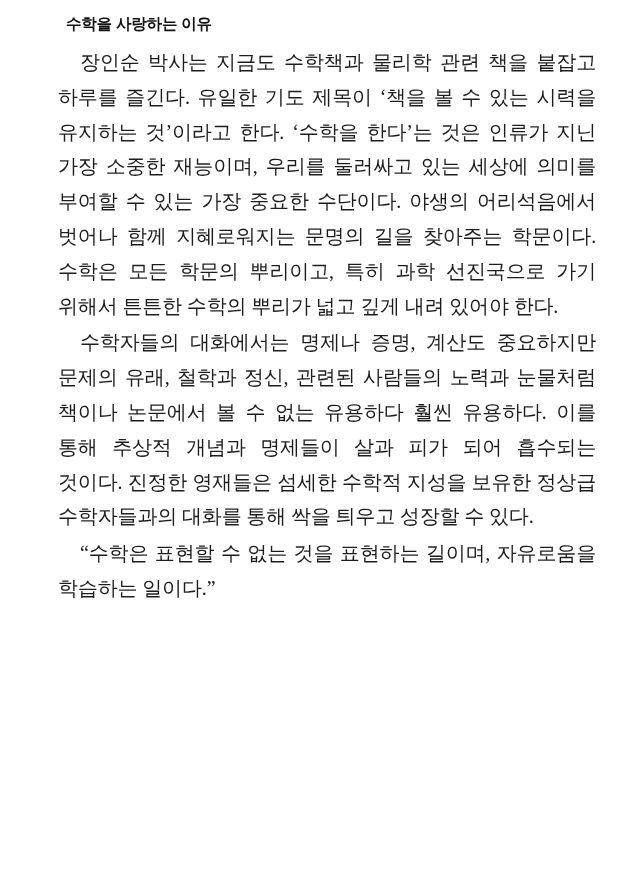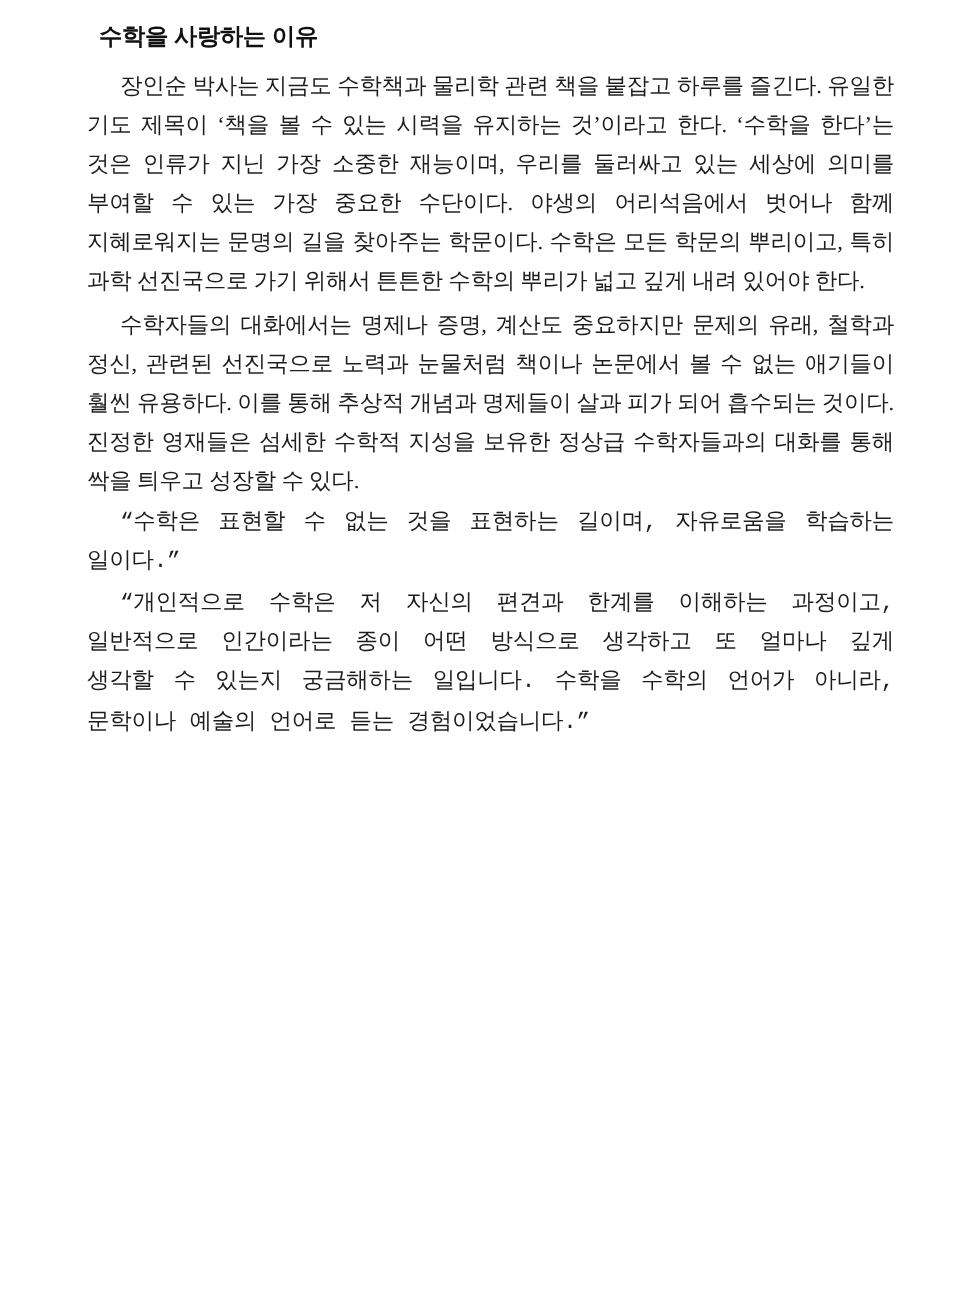--- a/index.html
+++ b/index.html
@@ -23,37 +23,35 @@
   }
   .doc-title {
     font-family: "Liberation Sans", "DejaVu Sans", sans-serif;
     font-size: 15.5px;
     font-weight: bold;
     letter-spacing: -0.2px;
     margin: 0 0 10px 8px;
     color: #111111;
   }
   .para {
-    font-size: 15px;
+    font-size: 20px;
     line-height: 1.74;
     text-align: justify;
     text-justify: inter-character;
     margin: 0 0 2px 0;
     text-indent: 22px;
     word-break: keep-all;
     letter-spacing: -0.15px;
     color: #1c1c1c;
   }
   .para.quote {
     text-indent: 22px;
-    font-family: Liberation Mono, monospace;
   }
 </style>
 </head>
 <body>
 
 <div class="page">
   <h1 class="doc-title">수학을 사랑하는 이유</h1>
   <p class="para">장인순 박사는 지금도 수학책과 물리학 관련 책을 붙잡고 하루를 즐긴다. 유일한 기도 제목이 ‘책을 볼 수 있는 시력을 유지하는 것’이라고 한다. ‘수학을 한다’는 것은 인류가 지닌 가장 소중한 재능이며, 우리를 둘러싸고 있는 세상에 의미를 부여할 수 있는 가장 중요한 수단이다. 야생의 어리석음에서 벗어나 함께 지혜로워지는 문명의 길을 찾아주는 학문이다. 수학은 모든 학문의 뿌리이고, 특히 과학 선진국으로 가기 위해서 튼튼한 수학의 뿌리가 넓고 깊게 내려 있어야 한다.</p>
-  <p class="para">수학자들의 대화에서는 명제나 증명, 계산도 중요하지만 문제의 유래, 철학과 정신, 관련된 선진국으로 노력과 눈물처럼 책이나 논문에서 볼 수 없는 애기들이 훨씬 유용하다. 이를 통해 추상적 개념과 명제들이 살과 피가 되어 흡수되는 것이다. 진정한 영재들은 섬세한 수학적 지성을 보유한 정상급 수학자들과의 대화를 통해 싹을 틔우고 성장할 수 있다.</p>
+  <p class="para">수학자들의 대화에서는 명제나 증명, 계산도 중요하지만 문제의 유래, 철학과 정신, 관련된 사람들의 노력과 눈물처럼 책이나 논문에서 볼 수 없는 유용하다 훨씬 유용하다. 이를 통해 추상적 개념과 명제들이 살과 피가 되어 흡수되는 것이다. 진정한 영재들은 섬세한 수학적 지성을 보유한 정상급 수학자들과의 대화를 통해 싹을 틔우고 성장할 수 있다.</p>
   <p class="para quote">“수학은 표현할 수 없는 것을 표현하는 길이며, 자유로움을 학습하는 일이다.”</p>
-  <p class="para quote">“개인적으로 수학은 저 자신의 편견과 한계를 이해하는 과정이고, 일반적으로 인간이라는 종이 어떤 방식으로 생각하고 또 얼마나 깊게 생각할 수 있는지 궁금해하는 일입니다. 수학을 수학의 언어가 아니라, 문학이나 예술의 언어로 듣는 경험이었습니다.”</p>
 </div>
 
 </body></html>

